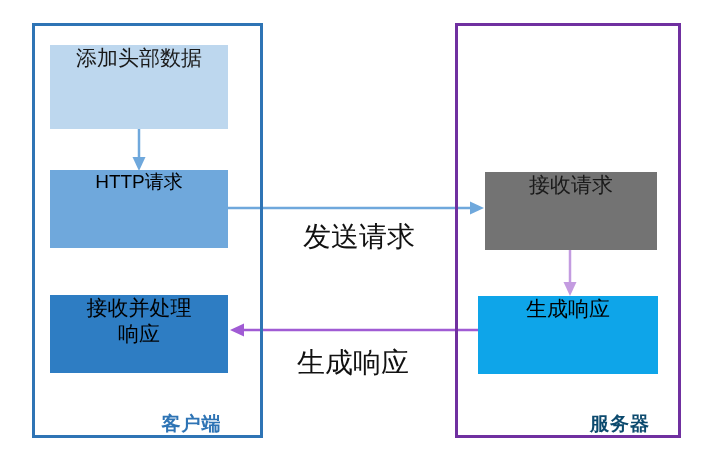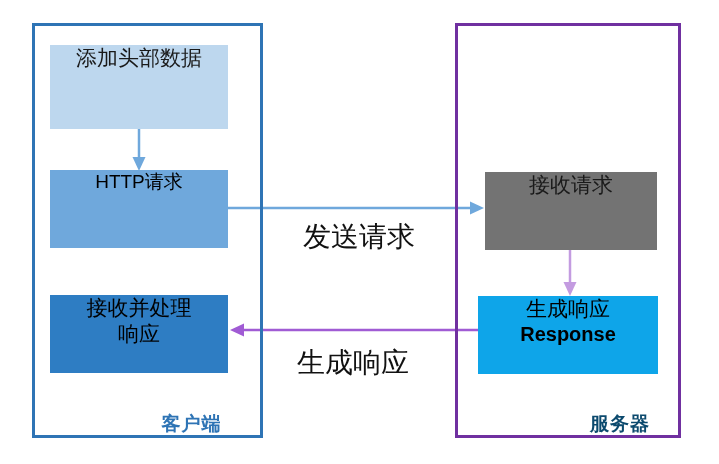--- a/index.html
+++ b/index.html
@@ -211,20 +211,19 @@
   <div class="panel" id="server-panel">
     <div class="panel-caption" id="server-caption">服务器</div>
   </div>
 
   <div class="box" id="box-receive-request">
     <span class="line">接收请求</span>
   </div>
 
   <div class="box" id="box-generate-response">
     <span class="line cn">生成响应</span>
-    <span class="line">Response</span>
   </div>
 
   <div class="arrow-label" id="label-send-request">发送请求</div>
 
   <div class="arrow-label" id="label-return-response">生成响应</div>
 
 </div>
 
 </body></html>

